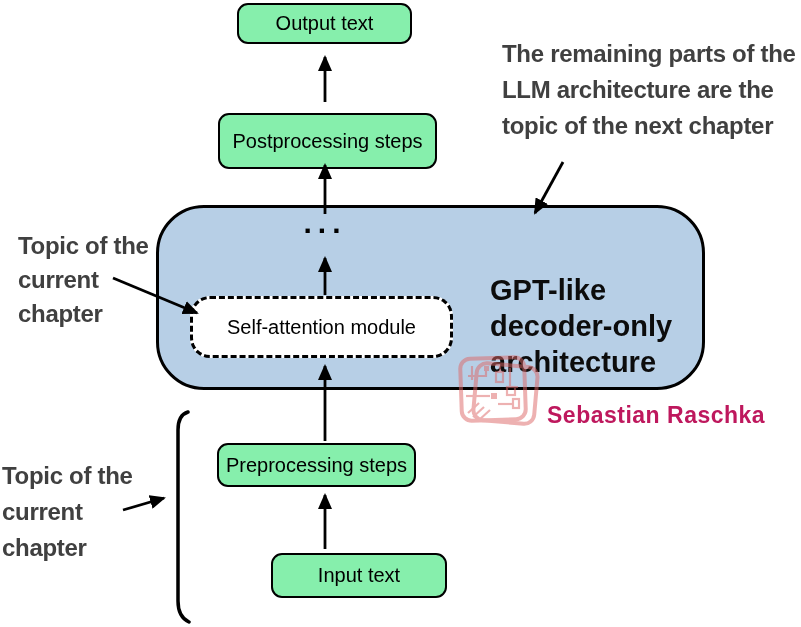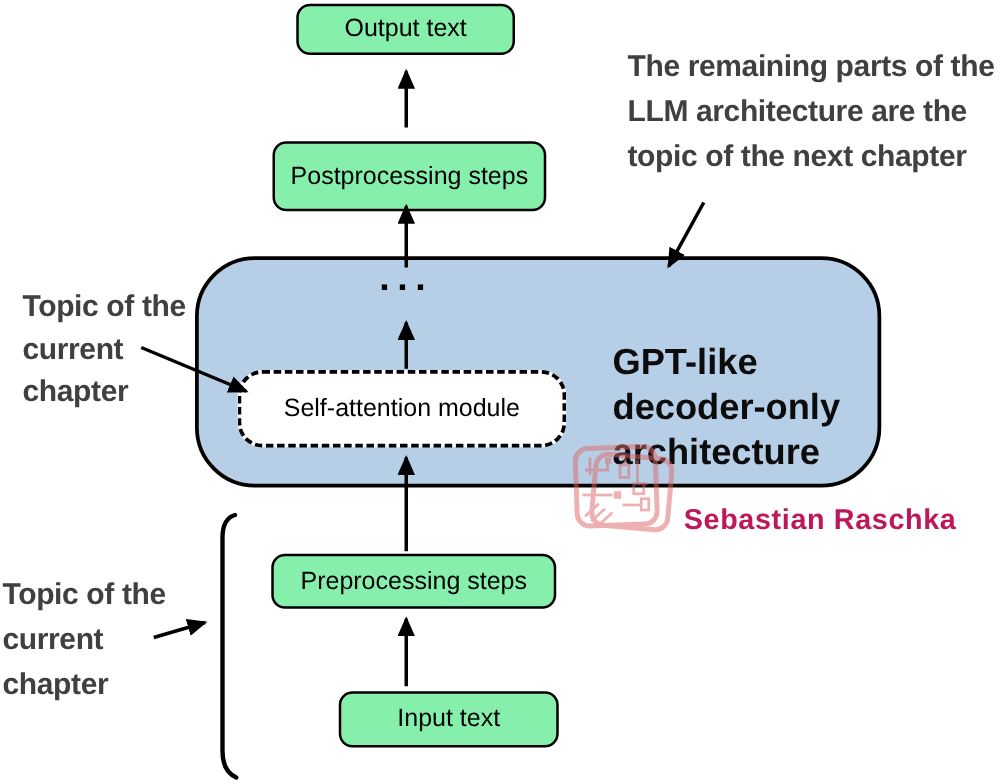--- a/index.html
+++ b/index.html
@@ -98,21 +98,21 @@
   <div class="gpt-label">
     <div>GPT-like</div>
     <div>decoder-only</div>
     <div>architecture</div>
   </div>
 
   <div class="dots">...</div>
 
   <div class="self-attn">Self-attention module</div>
 
-  <div class="node" style="left:217px;top:443px;width:228px;height:44px;">Preprocessing steps</div>
+  <div class="node" style="left:217px;top:443px;width:199px;height:44px;">Preprocessing steps</div>
 
   <div class="node" style="left:239px;top:553px;width:176px;height:45px;margin-left:32px;">Input text</div>
 
   <div class="annot annot-next">
     <div>The remaining parts of the</div>
     <div>LLM architecture are the</div>
     <div>topic of the next chapter</div>
   </div>
 
   <div class="annot annot-cur">

